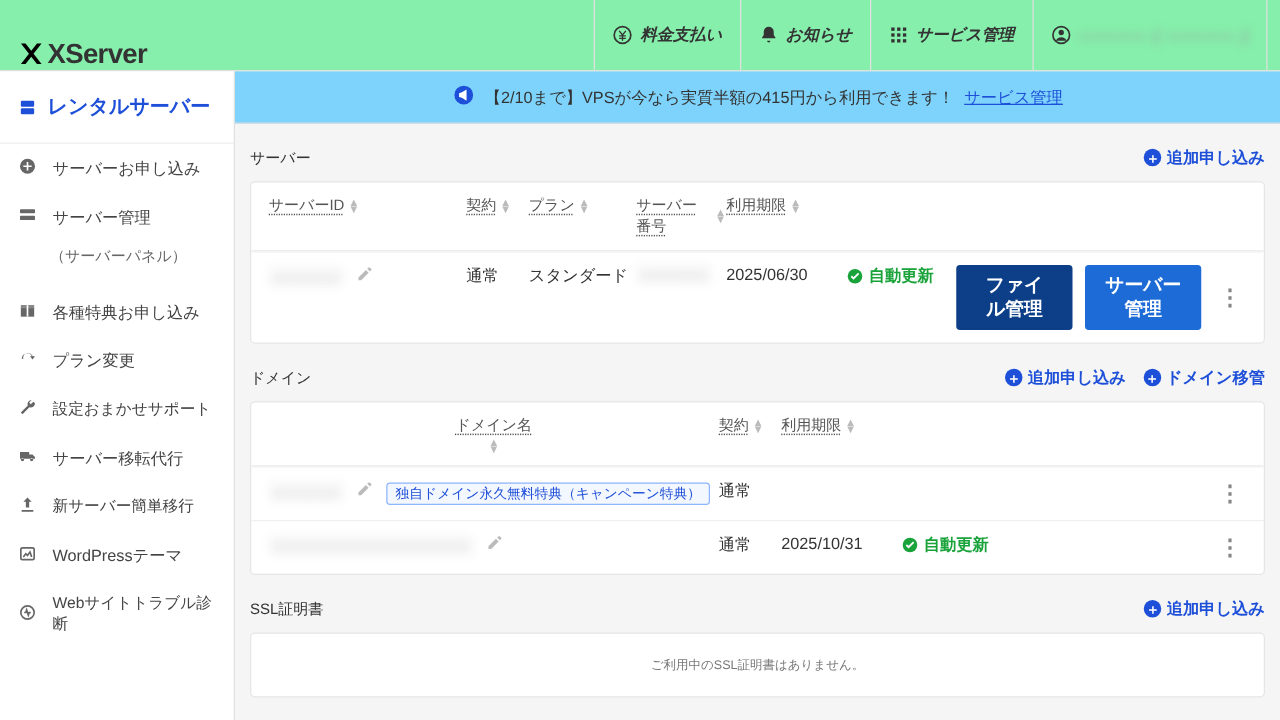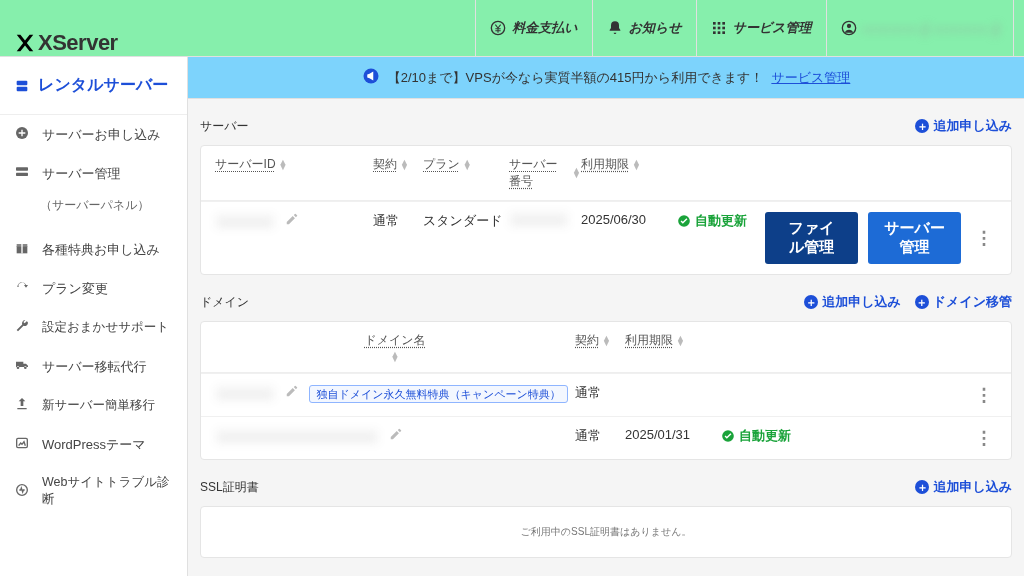--- a/index.html
+++ b/index.html
@@ -321,21 +321,21 @@
             </div>
         </div>
         <div class="trow">
           <div class="d-name">
             <span class="blurred" style="min-width:160px">————————————</span>
             <span class="edit-icon"><svg viewBox="0 0 24 24" width="14" height="14">
                   <path fill="#bbb" d="M3 17.25V21h3.75L17 10.75l-3.75-3.75L3 17.25zM20.7 7a1 1 0 000-1.4l-2.3-2.3a1 1 0 00-1.4 0L15 5.3 18.7 9 20.7 7z"></path>
                 </svg></span>
           </div>
           <div class="d-contract">通常</div>
-          <div class="d-exp">2025/01/31</div>
+          <div class="d-exp">2025/10/31</div>
           <div class="d-status status-ok">
             <svg class="check-circle" viewBox="0 0 24 24">
                 <circle cx="12" cy="12" r="10" fill="#1aa33a"></circle>
                 <path d="M7 12l3 3 7-7" stroke="#fff" stroke-width="2.5" fill="none"></path>
               </svg>
             <span>自動更新</span>
           </div>
           <div class="d-actions">
               <span class="kebab">⋮</span>
             </div>

